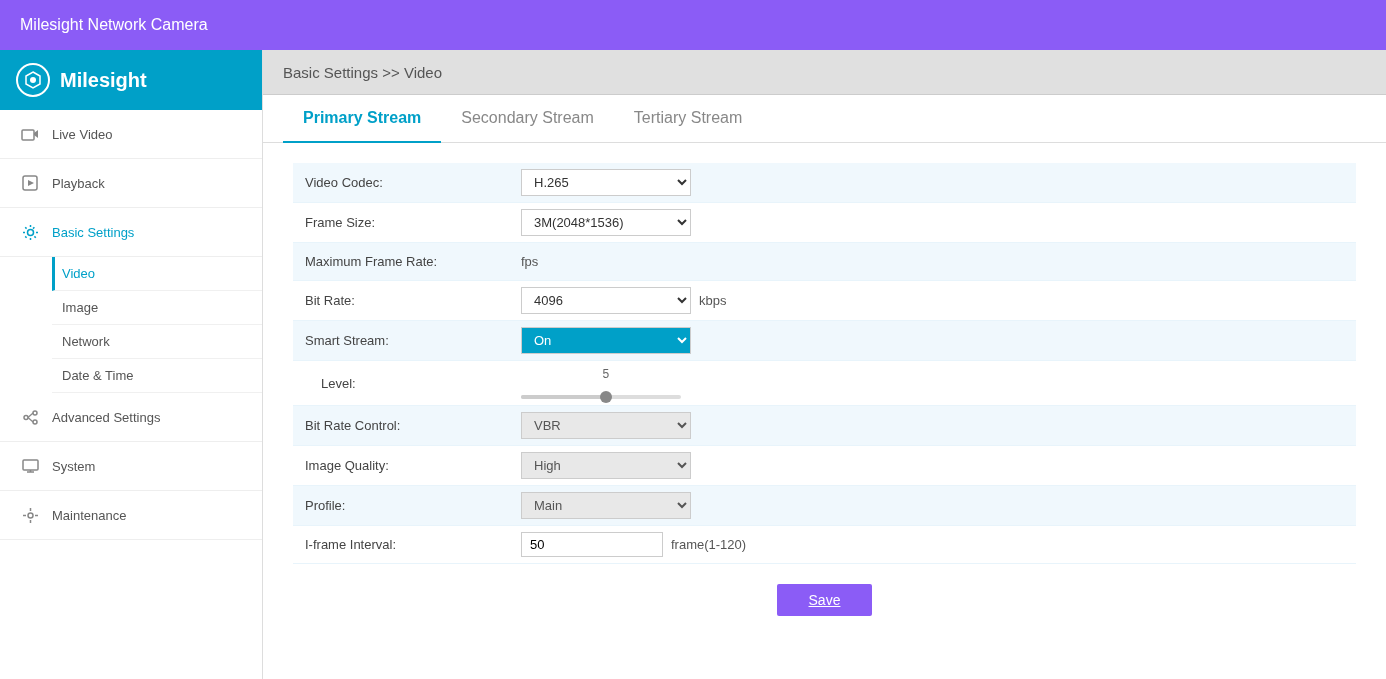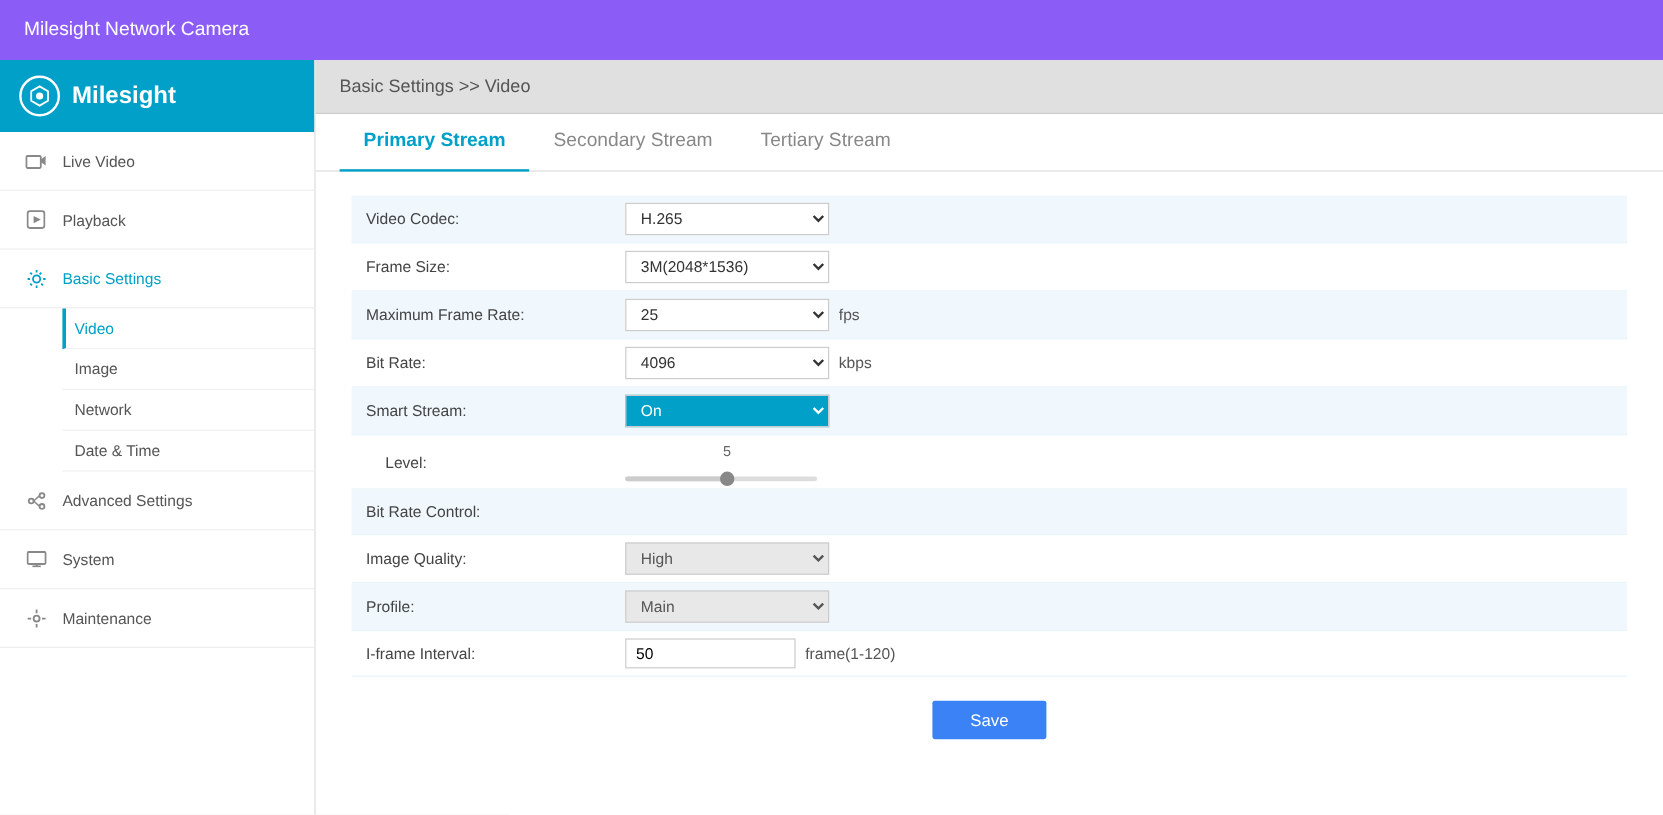--- a/index.html
+++ b/index.html
@@ -238,27 +238,28 @@
     }
 
     
     .save-area {
       padding: 20px 30px;
       display: flex;
       justify-content: center;
     }
 
     .save-btn {
-      background: #3b82f6;
+      background: #8b5cf6;
       color: #fff;
       border: none;
       padding: 8px 32px;
       font-size: 14px;
       cursor: pointer;
       border-radius: 2px;
+      text-decoration: underline;
     }
   </style>
 </head>
 <body>
 
 <div class="top-bar">
   <span>Milesight Network Camera</span>
 </div>
 
 <div class="layout">
@@ -397,28 +398,20 @@
               <option>2M(1920*1080)</option>
               <option selected="">3M(2048*1536)</option>
               <option>4M(2560*1440)</option>
             </select>
           </div>
         </div>
 
         <div class="form-row">
           <div class="form-label">Maximum Frame Rate:</div>
           <div class="form-control-wrap">
-            <select>
-              <option>5</option>
-              <option>10</option>
-              <option>15</option>
-              <option>20</option>
-              <option selected="">25</option>
-              <option>30</option>
-            </select>
             <span class="unit-label">fps</span>
           </div>
         </div>
 
         <div class="form-row">
           <div class="form-label">Bit Rate:</div>
           <div class="form-control-wrap">
             <select>
               <option>512</option>
               <option>1024</option>
@@ -449,20 +442,26 @@
                 <div class="slider-fill"></div>
                 <div class="slider-thumb"></div>
               </div>
             </div>
             <input type="range" min="1" max="10" value="5" style="position: absolute; opacity: 0; width: 160px; cursor: pointer;">
           </div>
         </div>
 
         <div class="form-row">
           <div class="form-label">Bit Rate Control:</div>
+          <div class="form-control-wrap">
+            <select class="gray">
+              <option>CBR</option>
+              <option selected="">VBR</option>
+            </select>
+          </div>
         </div>
 
         <div class="form-row">
           <div class="form-label">Image Quality:</div>
           <div class="form-control-wrap">
             <select class="gray">
               <option>Low</option>
               <option>Medium</option>
               <option selected="">High</option>
               <option>Ultra High</option>

